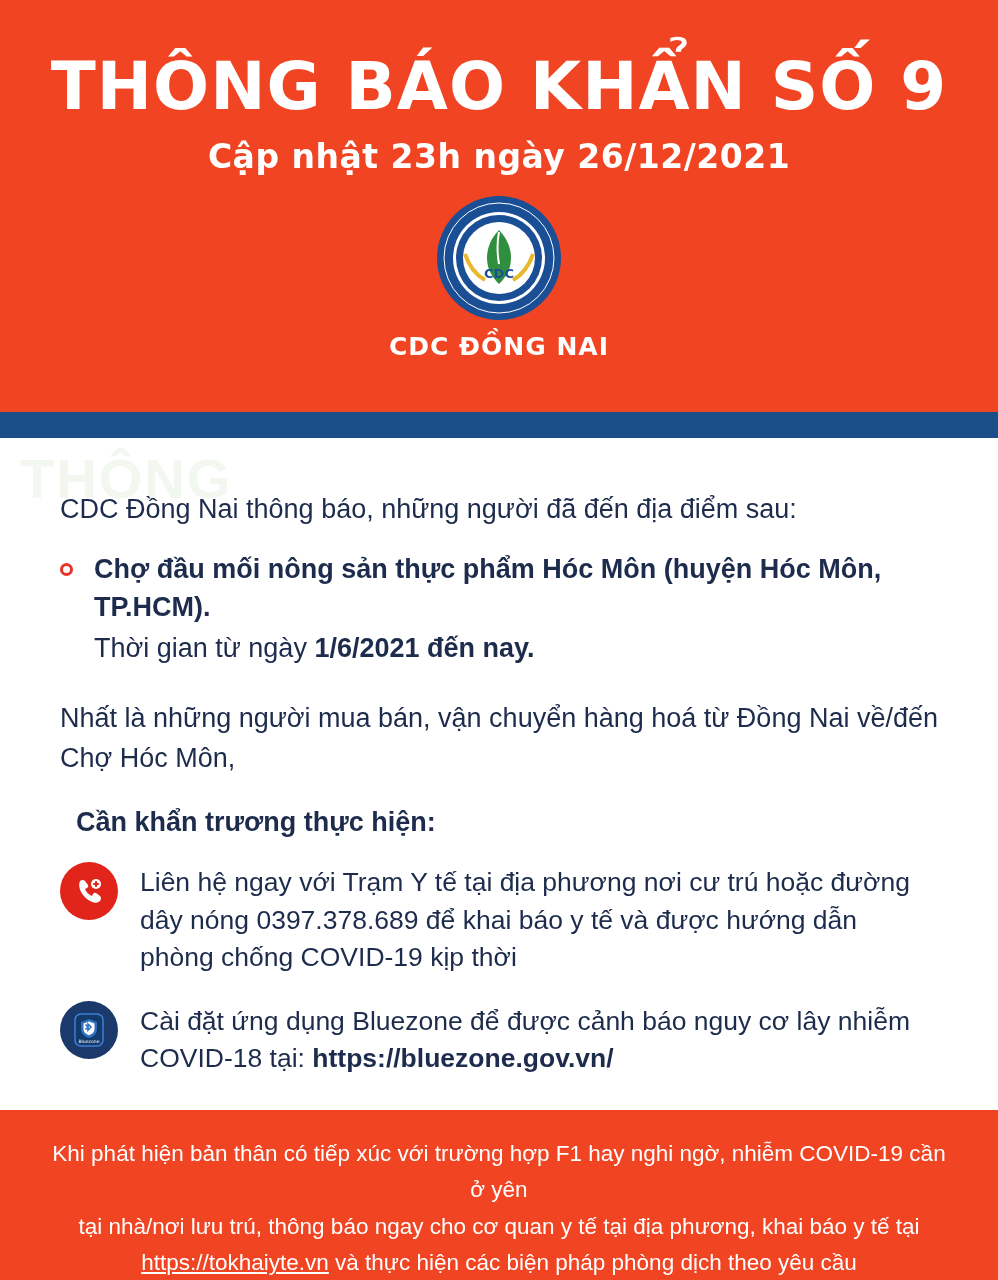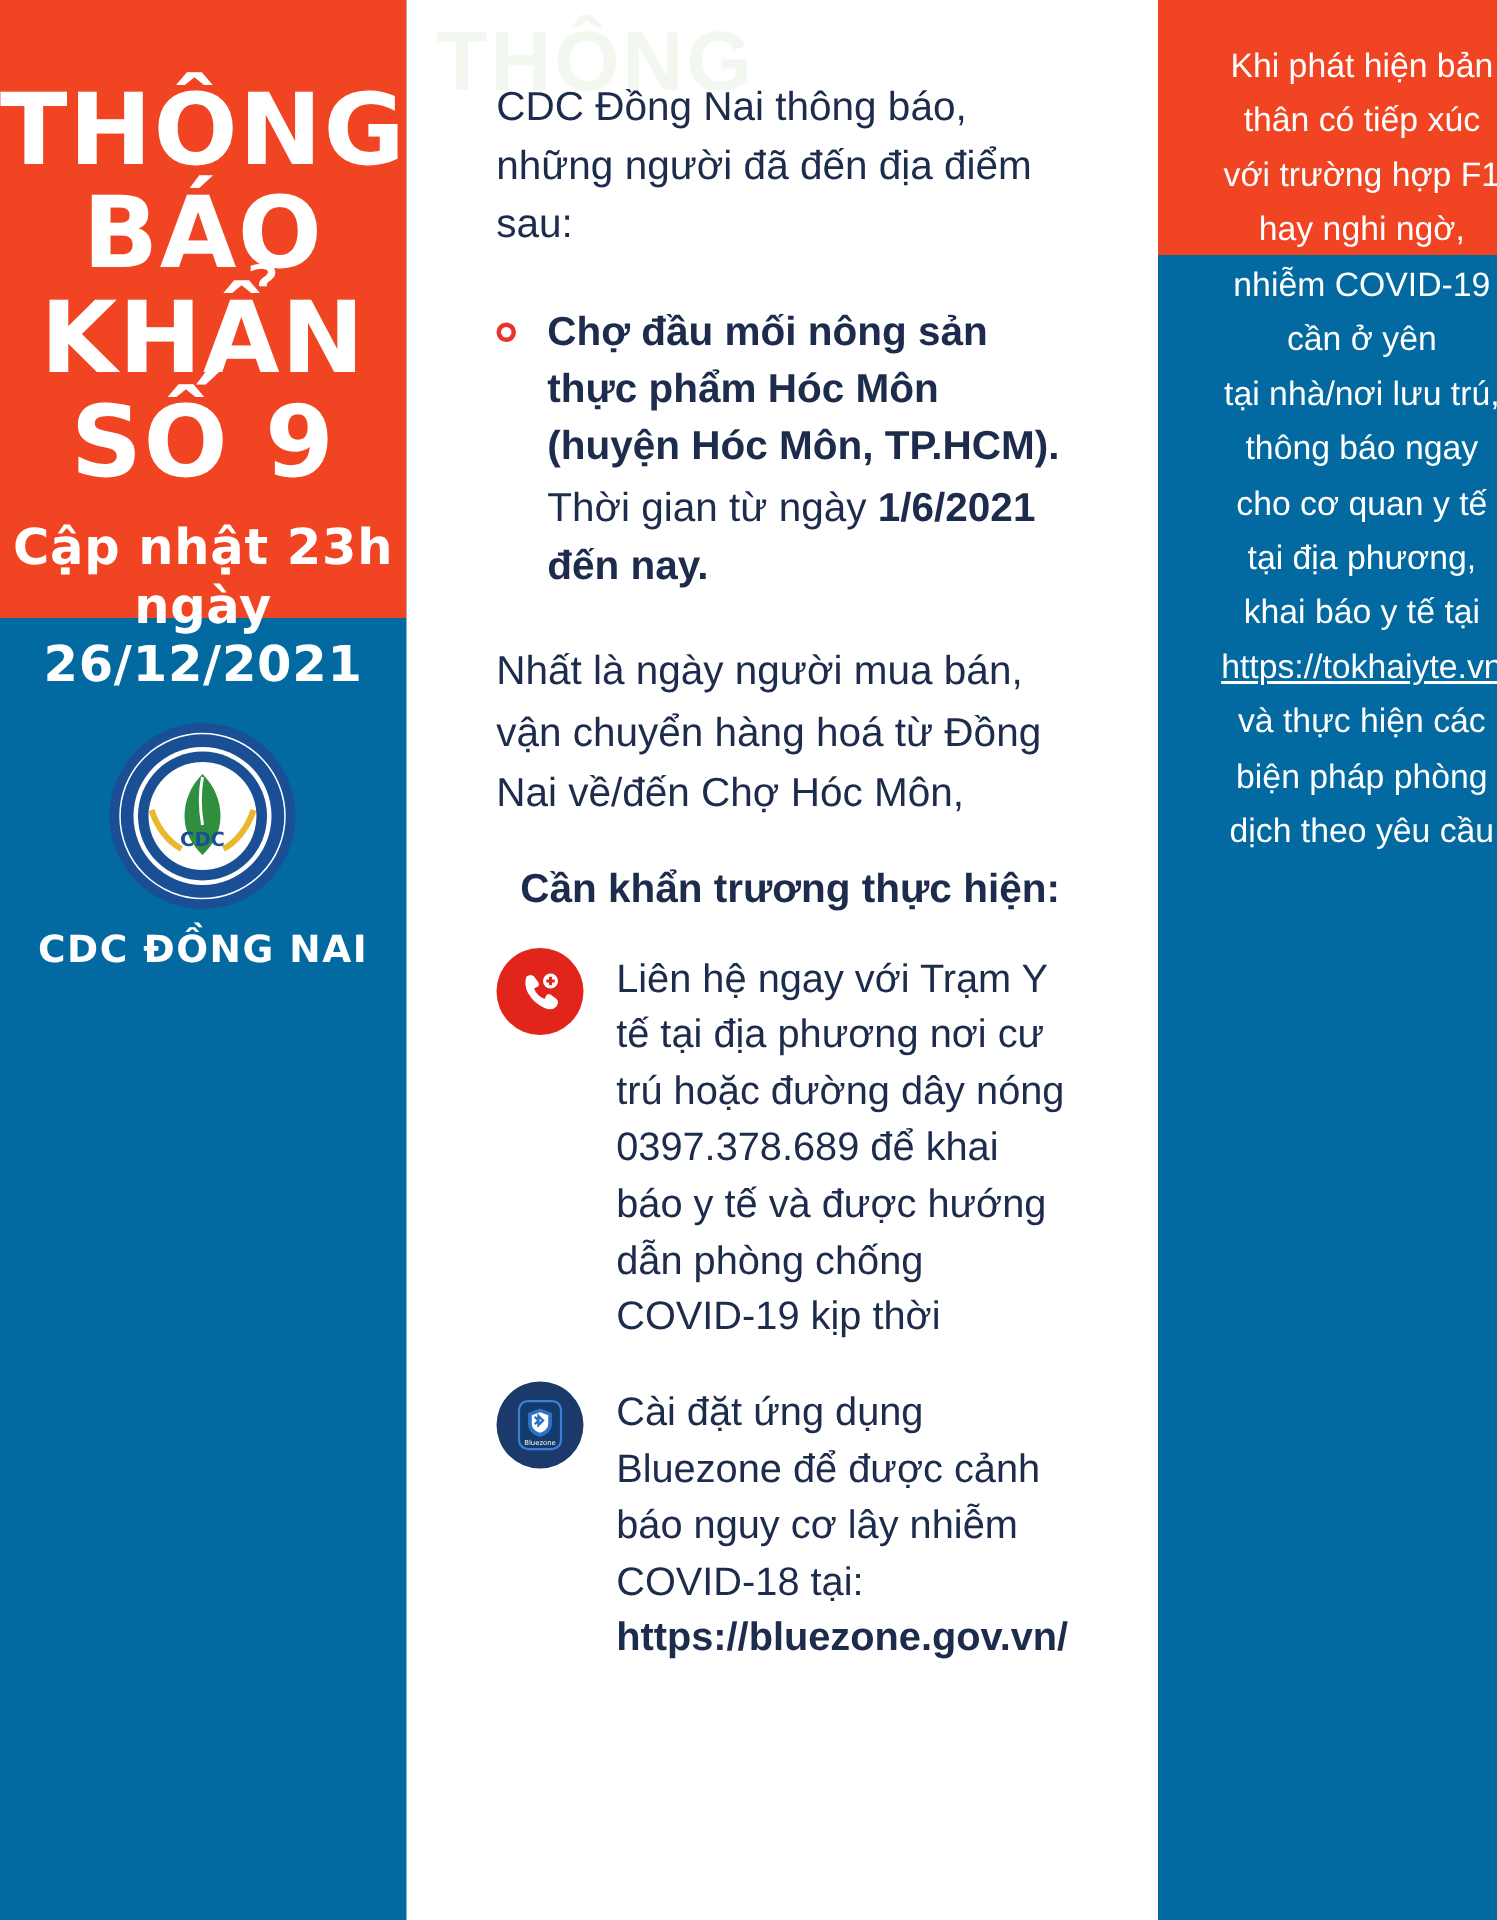--- a/index.html
+++ b/index.html
@@ -10,22 +10,23 @@
     width: 998px;
     height: 1280px;
     font-family: "Liberation Sans", sans-serif;
     background: #ffffff;
     overflow: hidden;
   }
   .poster {
     position: relative;
     width: 998px;
     height: 1280px;
-    background: #0369a1;
-    display: flex;
+    background: #6d28d9;
+    display: flex;
+    flex-direction: column;
   }
 
   
   .header {
     background: #f04423;
     height: 412px;
     position: relative;
     text-align: center;
     box-sizing: border-box;
     padding-top: 52px;
@@ -99,21 +100,21 @@
   }
   .lead {
     font-size: 27px;
     line-height: 1.45;
     color: #1d2c4c;
     position: relative;
   }
 
   .bullet-row {
     display: flex;
-    margin-top: 34px;
+    margin-top: 22px;
   }
   .bullet-marker {
     width: 26px;
     flex: 0 0 26px;
     padding-top: 12px;
   }
   .ring {
     width: 13px;
     height: 13px;
     border: 3px solid #e8332a;
@@ -245,21 +246,21 @@
         <div class="ring"></div>
       </div>
       <div class="bullet-body">
         <div class="bullet-title">Chợ đầu mối nông sản thực phẩm Hóc Môn (huyện Hóc Môn, TP.HCM).</div>
         <div class="bullet-sub">
           <span>Thời gian từ ngày </span><b>1/6/2021 đến nay.</b>
         </div>
       </div>
     </div>
 
-    <div class="para">Nhất là ngày người mua bán, vận chuyển hàng hoá từ Đồng Nai về/đến Chợ Hóc Môn,</div>
+    <div class="para">Nhất là những người mua bán, vận chuyển hàng hoá từ Đồng Nai về/đến Chợ Hóc Môn,</div>
 
     <div class="section-head">Cần khẩn trương thực hiện:</div>
 
     <div class="action-row">
       <div class="action-icon">
         <div class="icon-circle icon-red">
           <svg width="32" height="32" viewBox="0 0 32 32" aria-hidden="true">
             <path d="M7 6 q3 -2 5 0 l3 4 q1 2 -1 3 l-2 1 q2 5 7 7 l1 -2 q1 -2 3 -1 l4 3 q2 2 0 5 q-3 3 -8 1 q-7 -3 -11 -10 q-3 -6 -1 -11 Z" fill="#ffffff"></path>
             <circle cx="23" cy="9" r="5" fill="#ffffff"></circle>
             <rect x="22" y="6.2" width="2" height="5.6" fill="#e1251b"></rect>

